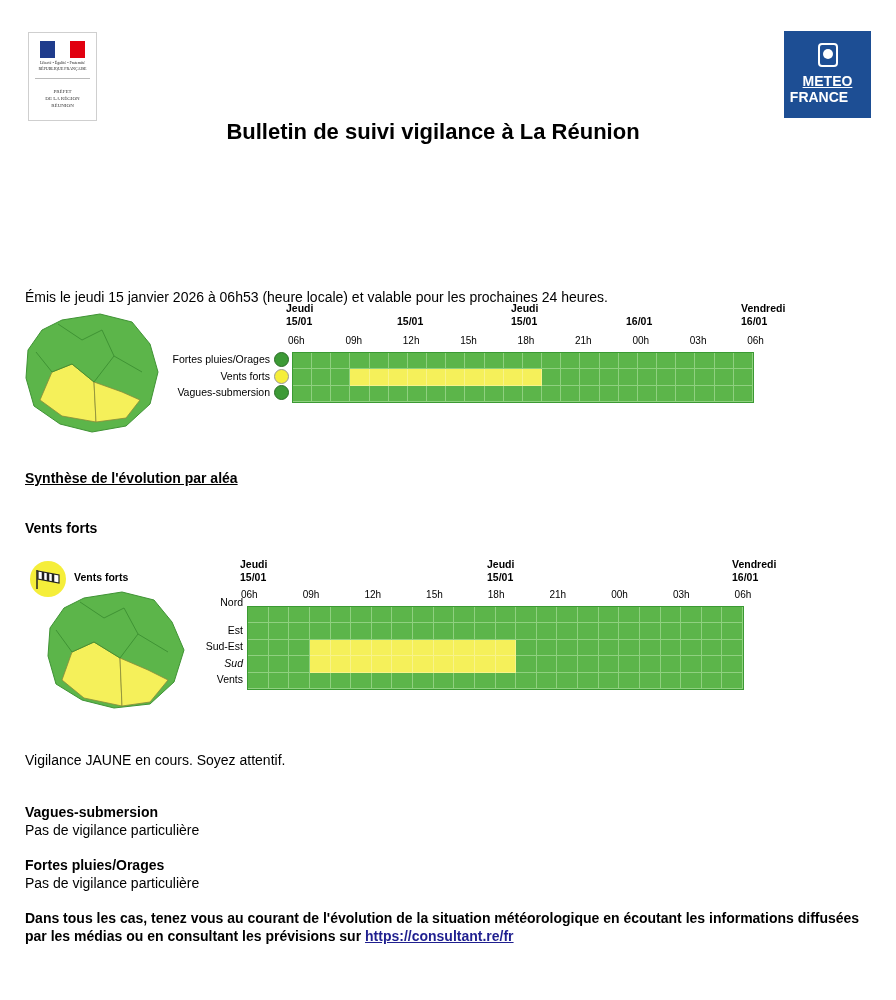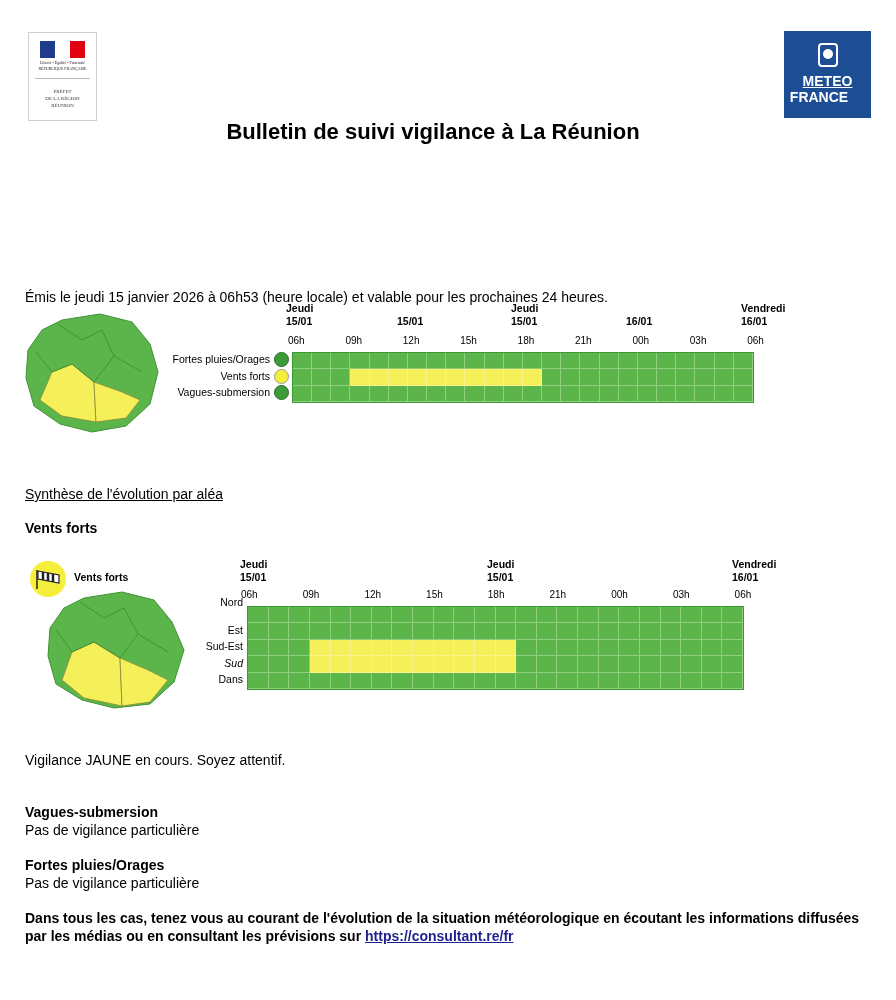--- a/index.html
+++ b/index.html
@@ -28,21 +28,21 @@
 
   
   .tl-head { font-size:10.5px; font-weight:bold; line-height:13px; }
   .tl-hour { font-size:10px; font-weight:normal; }
   .rowlabel { font-size:10.5px; text-align:right; }
   .hz-icon { width:15px; height:15px; border-radius:50%; background:#3d9a36; border:1px solid #2b6e26; box-sizing:border-box; }
   .grid { display:grid; border:1px solid #3b9a33; background:#5cb54a; }
   .cell { background:#5cb54a; border-right:1px solid #8fd07f; border-bottom:1px solid #8fd07f; box-sizing:border-box; }
   .cell.y { background:#f5f05a; border-color:#f8f38a; }
 
-  .synth { left:25px; top:486px; font-size:14px; font-weight:normal; text-decoration:underline; }
+  .synth { left:25px; top:470px; font-size:14px; font-weight:bold; text-decoration:underline; }
   .h-vents { left:25px; top:520px; font-size:14px; font-weight:bold; }
 
   .windbadge { left:30px; top:561px; width:36px; height:36px; border-radius:50%; background:#f5ee3a; }
   .windbadge-label { left:74px; top:571px; font-size:10.5px; font-weight:bold; }
 
   .vig-text { left:25px; top:752px; font-size:14px; }
   .h-vagues { left:25px; top:804px; font-size:14px; font-weight:bold; }
   .t-vagues { left:25px; top:822px; font-size:14px; }
   .h-pluies { left:25px; top:857px; font-size:14px; font-weight:bold; }
   .t-pluies { left:25px; top:875px; font-size:14px; }
@@ -246,21 +246,21 @@
     <div class="abs tl-hour" style="left:549.5px;top:589px;">21h</div>
     <div class="abs tl-hour" style="left:611.2px;top:589px;">00h</div>
     <div class="abs tl-hour" style="left:672.9000000000001px;top:589px;">03h</div>
     <div class="abs tl-hour" style="left:734.6px;top:589px;">06h</div>
   </div>
 <div id="vt-labels">
     <div class="abs rowlabel" style="left:150px;width:93px;top:596px;">Nord</div>
     <div class="abs rowlabel" style="left:150px;width:93px;top:624.2px;">Est</div>
     <div class="abs rowlabel" style="left:150px;width:93px;top:640.4px;">Sud-Est</div>
     <div class="abs rowlabel" style="left:150px;width:93px;top:656.6px;font-style:italic;">Sud</div>
-    <div class="abs rowlabel" style="left:150px;width:93px;top:672.8px;">Dans</div>
+    <div class="abs rowlabel" style="left:150px;width:93px;top:672.8px;">Vents</div>
   </div>
 <div id="vt-grid" class="abs grid" style="left: 247px; top: 606px; width: 495px; height: 82px; grid-template-columns: repeat(24, 1fr); grid-template-rows: repeat(5, 1fr);">
     <div class="cell"></div>
     <div class="cell"></div>
     <div class="cell"></div>
     <div class="cell"></div>
     <div class="cell"></div>
     <div class="cell"></div>
     <div class="cell"></div>
     <div class="cell"></div>

